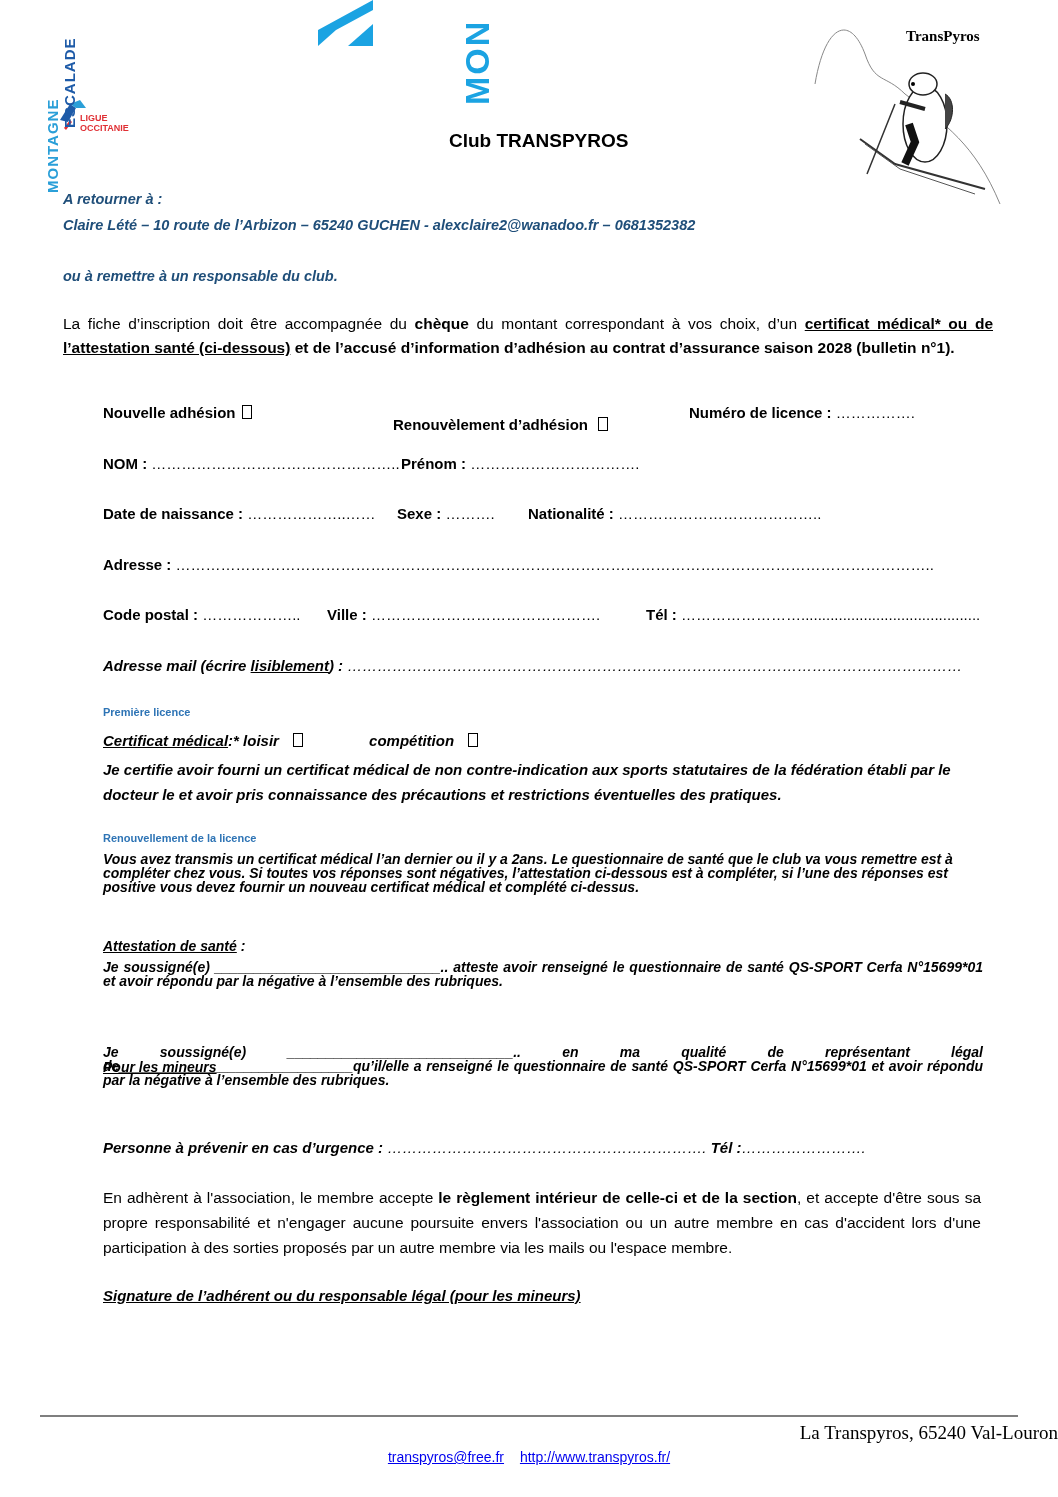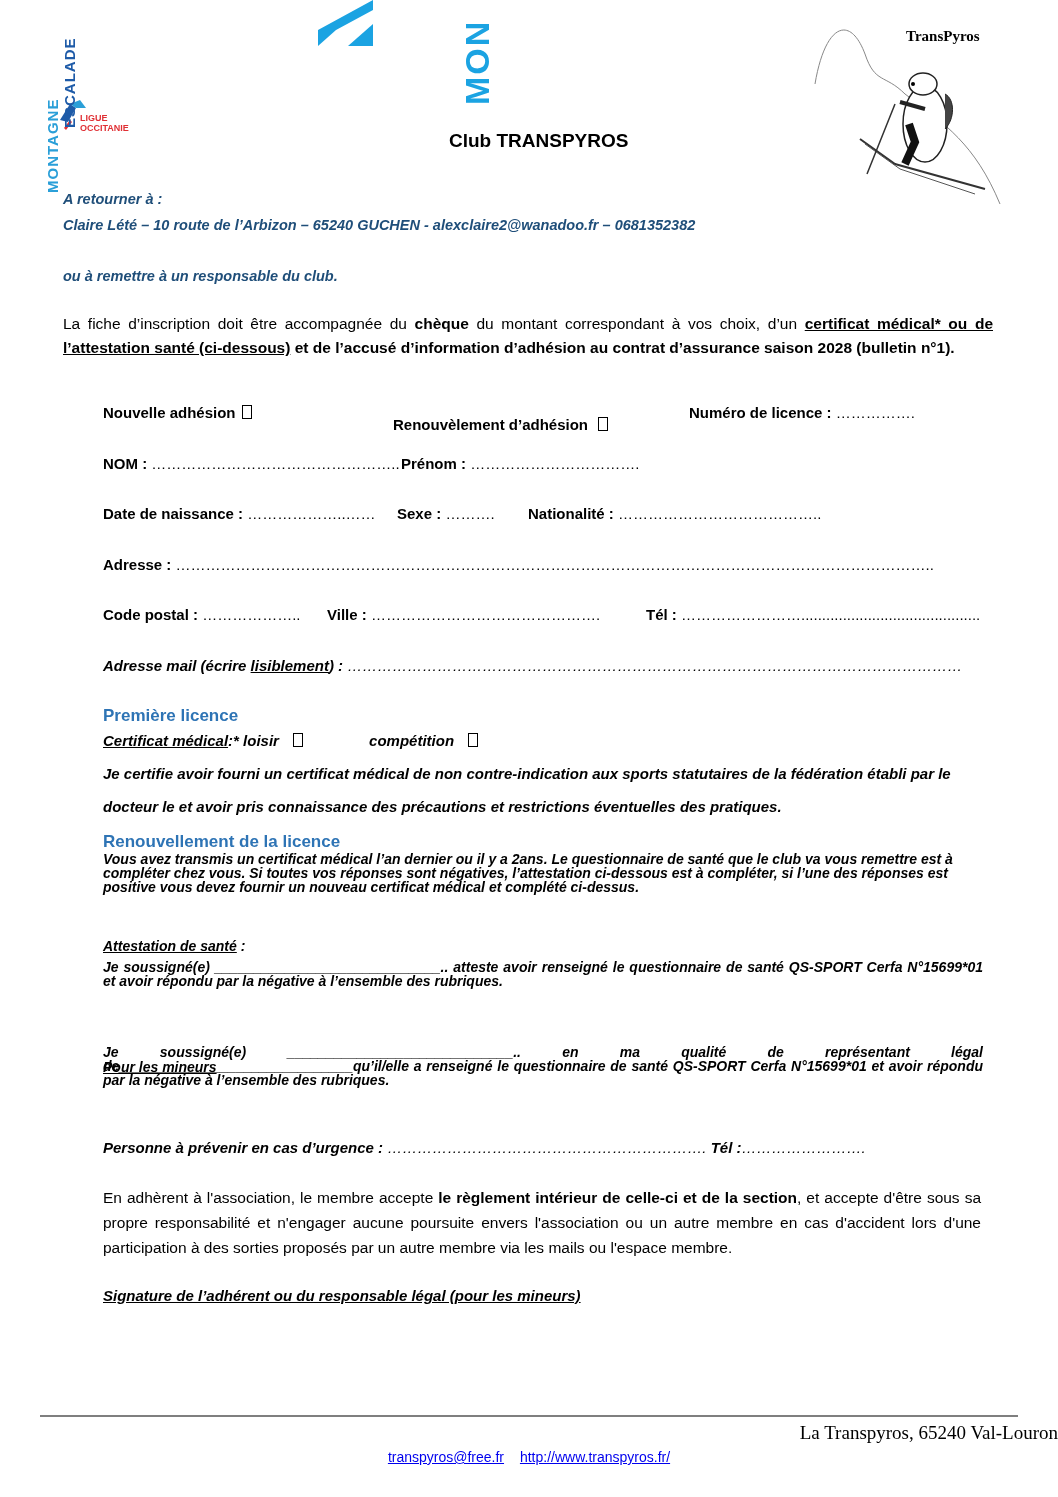--- a/index.html
+++ b/index.html
@@ -26,21 +26,21 @@
     .club-title { left: 449px; top: 130px; font-size: 19px; font-weight: bold; }
 
     
     .blue-it { color: #1f4e79; font-style: italic; font-weight: bold; font-size: 14.5px; }
     .para { left: 63px; width: 930px; font-size: 15.5px; line-height: 24px; text-align: justify; }
     .b { font-weight: bold; }
     .u { text-decoration: underline; }
     .field { font-weight: bold; font-size: 15px; }
     .dots { font-weight: normal; letter-spacing: 0; }
     .box { display: inline-block; width: 8px; height: 12px; border: 1px solid #000; vertical-align: -1px; margin-left: 6px; }
-    .sec-head { color: #2e74b5; font-weight: bold; font-size: 17px; text-align: right; }
+    .sec-head { color: #2e74b5; font-weight: bold; font-size: 11px; text-align: right; }
     .it-b { font-style: italic; font-weight: bold; }
     .small-it { font-style: italic; font-weight: bold; font-size: 14px; line-height: 14px; }
 
     .footer-line { left: 40px; top: 1415px; width: 978px; height: 2px; background: #7f7f7f; }
     .footer-addr { left: 0; width: 1058px; top: 1422px; text-align: right; font-family: "Liberation Serif", serif; font-size: 19px; }
     .footer-links { left: 0; width: 1058px; top: 1449px; text-align: center; font-size: 14px; }
     .footer-links a { color: #0000ee; text-decoration: underline; margin: 16px 6px; }
   </style>
 </head>
 <body>
@@ -135,21 +135,21 @@
 <div class="abs field it-b" style="left:103px; top:657px;">
   <span>Adresse mail (écrire </span><span class="u">lisiblement</span><span>) :</span><span class="dots"> ……………………………………………………………………………………………………………</span>
 </div>
 
 <div class="abs sec-head" style="left:103px; top:706px;">Première licence</div>
 <div class="abs it-b" style="left:103px; top:732px; font-size:15px;">
   <span class="u">Certificat médical</span><span>:*</span>
   <span style="">loisir</span><span class="box" style="margin-left:14px;"></span>
   <span style="margin-left:62px;">compétition</span><span class="box" style="margin-left:14px;"></span>
 </div>
-<div class="abs it-b" style="left:103px; top:757px; width:880px; font-size:15px; line-height:33px;">Je certifie avoir fourni un certificat médical de non contre-indication aux sports statutaires de la fédération établi par le docteur  le   et avoir pris connaissance  des précautions et restrictions éventuelles des pratiques.</div>
+<div class="abs it-b" style="left:103px; top:757px; width:880px; font-size:15px; line-height:25px;">Je certifie avoir fourni un certificat médical de non contre-indication aux sports statutaires de la fédération établi par le docteur  le   et avoir pris connaissance  des précautions et restrictions éventuelles des pratiques.</div>
 
 <div class="abs sec-head" style="left:103px; top:832px;">Renouvellement de la licence</div>
 <div class="abs small-it" style="left:103px; top:852px; width:880px;">Vous avez transmis un certificat médical l’an dernier ou il y a 2ans. Le questionnaire de santé que le club va vous remettre est à compléter chez vous. Si toutes vos réponses sont négatives, l’attestation ci-dessous est à compléter, si l’une des réponses est positive vous devez fournir un nouveau certificat médical et complété ci-dessus.</div>
 
 <div class="abs small-it" style="left:103px; top:939px;">
   <span class="u">Attestation de santé</span><span> :</span>
 </div>
 <div class="abs small-it" style="left:103px; top:960px; width:880px; text-align:justify;">Je soussigné(e)  _____________________________.. atteste avoir renseigné le questionnaire de santé QS-SPORT Cerfa N°15699*01 et avoir répondu par la négative à l’ensemble des rubriques.</div>
 
 <div class="abs small-it u" style="left:103px; top:1024px;margin-top:36px;">Pour les mineurs</div>

